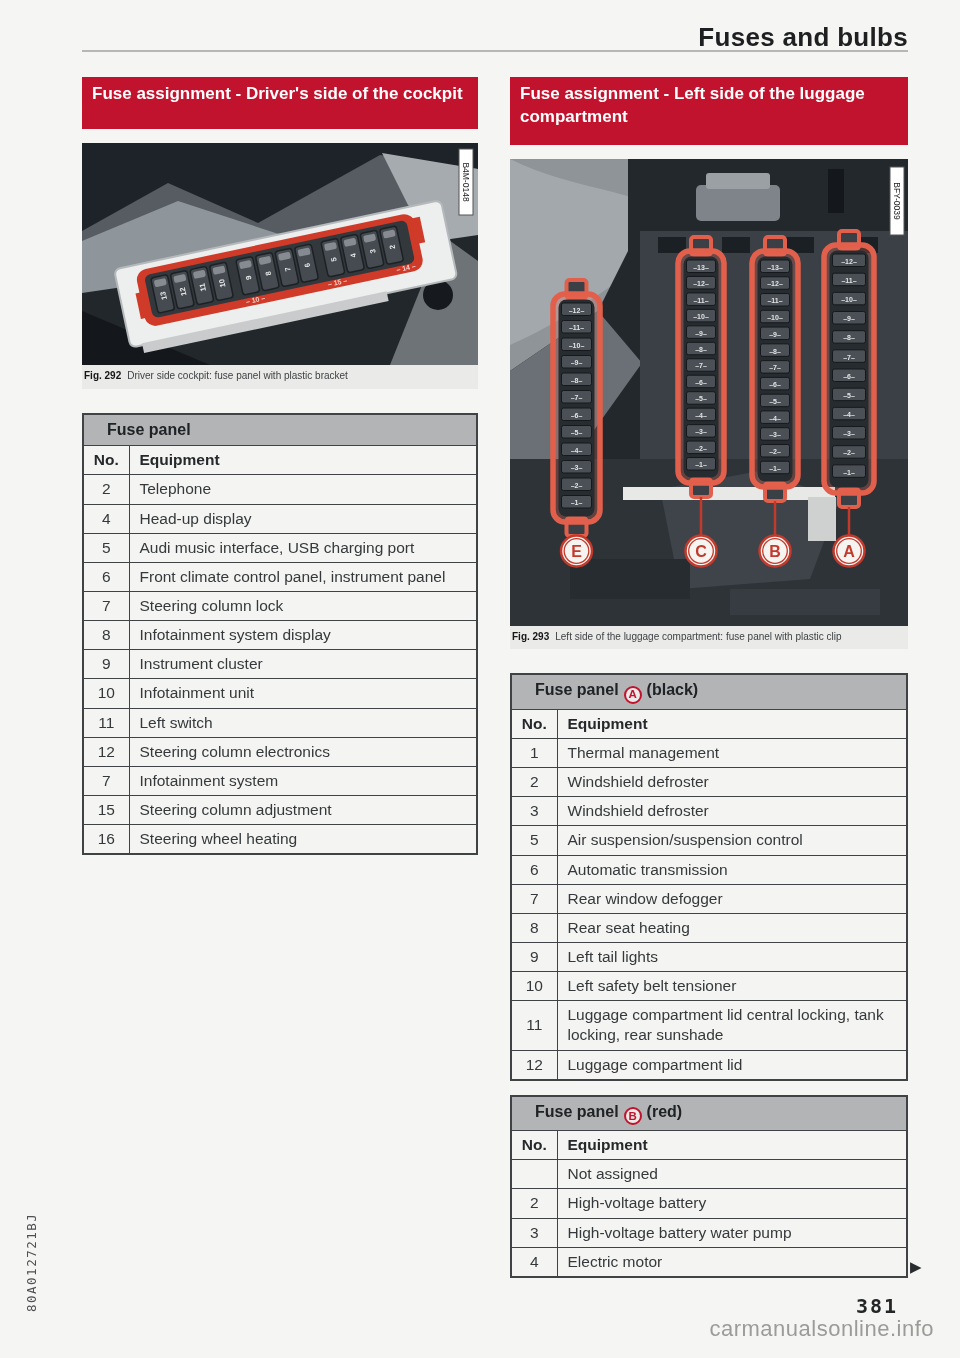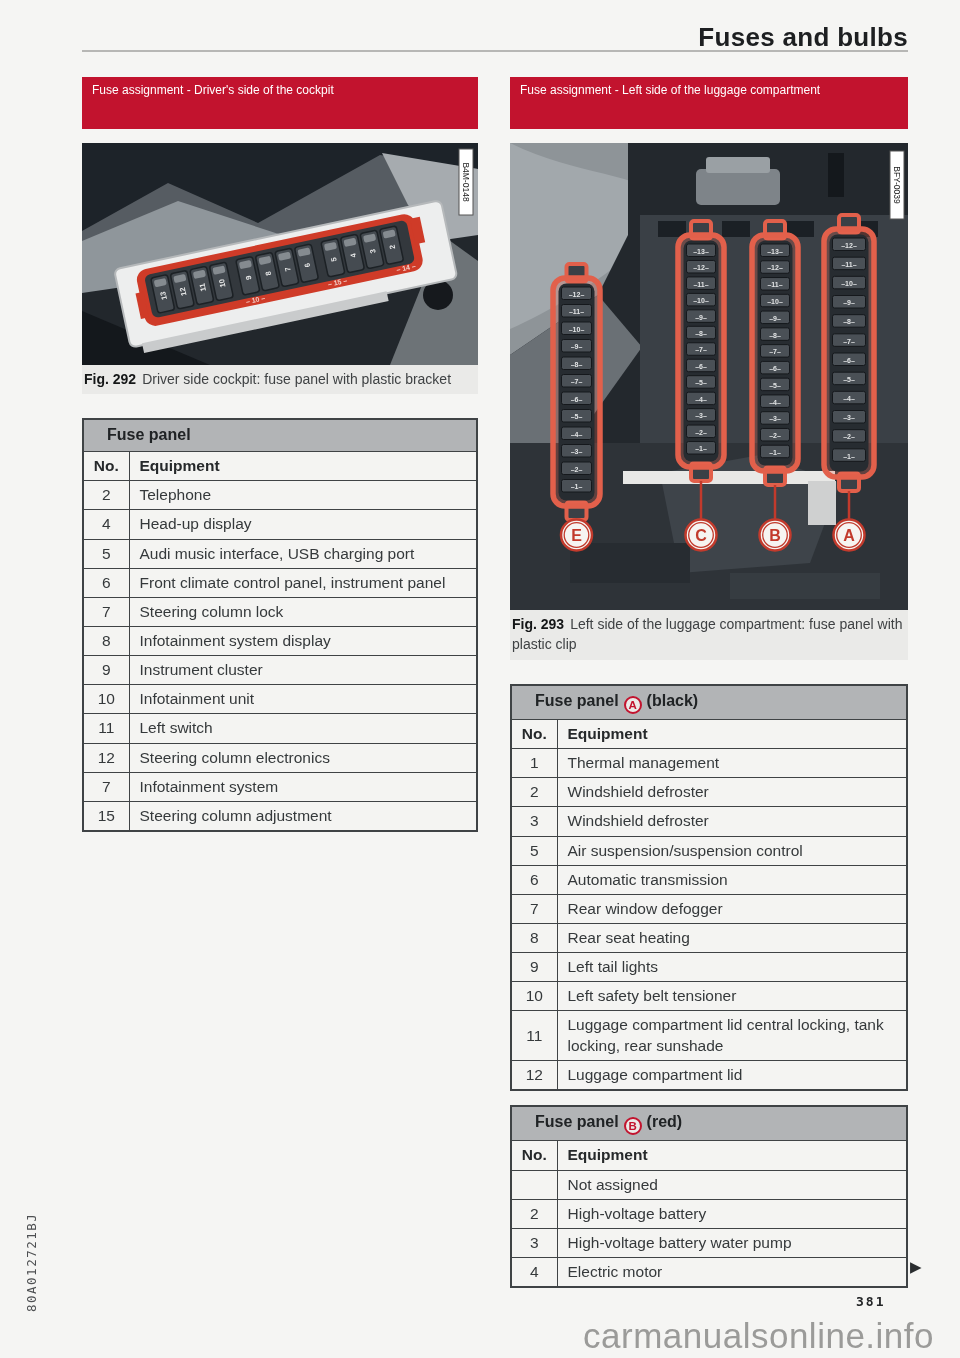--- a/index.html
+++ b/index.html
@@ -8,50 +8,50 @@
   .page{ position:relative; width:960px; height:1358px; background:#f5f5f3; overflow:hidden; color:var(--ink); }
 
   .page-title{ position:absolute; top:22px; left:82px; right:52px; text-align:right;
     font-size:26px; font-weight:bold; color:#1d1f21; letter-spacing:.3px; }
   .title-rule{ position:absolute; top:50px; left:82px; right:52px; height:2px; background:#b7b7b5; }
 
   .col{ position:absolute; top:77px; }
   .col-left{ left:82px; width:396px; }
   .col-right{ left:510px; width:398px; }
 
-  .banner{ min-height:52px; background:var(--red); color:#fff; font-weight:normal;
-    font-size:12px; line-height:1.38; padding:5px 10px 16px; margin-bottom:14px; }
+  .banner{ min-height:52px; background:var(--red); color:#fff; font-weight:bold;
+    font-size:17px; line-height:1.38; padding:5px 10px 16px; margin-bottom:14px; }
 
   .figure{ position:relative; line-height:0; }
   .figure svg{ display:block; }
 
-  .caption{ background:#eaeae8; padding:4px 2px 5px; font-size:14px; line-height:1.45;
+  .caption{ background:#eaeae8; padding:4px 2px 5px; font-size:10px; line-height:1.45;
     color:#3f4244; margin-bottom:24px; }
   .caption b{ color:#141617; margin-right:6px; }
 
   table.fuse{ width:100%; border-collapse:collapse; background:#f4f4f2;
     border:2px solid var(--border); font-size:15.5px; color:#35393b; margin-bottom:14px; }
   table.fuse td, table.fuse th{ border:1px solid var(--border); padding:4px 10px; line-height:1.3; }
   table.fuse .title-row th{ background:var(--hdr-gray); text-align:left; font-size:16px;
     padding:5px 23px; color:#202325; }
   table.fuse .col-head th{ text-align:left; font-weight:bold; color:#26292b; }
   table.fuse td.col-no, table.fuse th.col-no{ width:46px; text-align:center; padding:4px 4px; }
   .letter-badge{ display:inline-flex; align-items:center; justify-content:center;
     width:18px; height:18px; border:2px solid var(--red); border-radius:50%;
     color:var(--red); font-size:11.5px; font-weight:bold; vertical-align:-3px; margin:0 5px; background:#eceae8; }
 
   .next-arrow{ position:absolute; left:910px; top:1258px; font-size:15px; color:#2a2d2f; }
   .spine-code{ position:absolute; left:24px; top:1182px; height:130px;
     writing-mode:vertical-rl; transform:rotate(180deg);
     font-family:"DejaVu Sans Mono", monospace; font-size:12.5px; color:#4e5052; letter-spacing:1.5px; }
   .page-number{ position:absolute; left:856px; top:1294px; z-index:2;
-    font-family:"DejaVu Sans Mono", monospace; font-weight:bold; font-size:13px;
+    font-family:"DejaVu Sans Mono", monospace; font-weight:bold; font-size:20px;
     color:#242628; letter-spacing:2px; }
   .watermark{ position:absolute; right:26px; top:1316px; z-index:1;
-    font-size:35px; color:#9b9b99; letter-spacing:.5px; }
+    font-size:22px; color:#9b9b99; letter-spacing:.5px; }
 </style>
 </head>
 <body>
 
 <div class="page">
 
   <div class="page-title">Fuses and bulbs</div>
   <div class="title-rule"></div>
 
   <div class="col col-left">
@@ -177,20 +177,24 @@
             <td class="col-no">12</td>
             <td>Steering column electronics</td>
           </tr>
           <tr>
             <td class="col-no">7</td>
             <td>Infotainment system</td>
           </tr>
           <tr>
             <td class="col-no">15</td>
             <td>Steering column adjustment</td>
+          </tr>
+          <tr>
+            <td class="col-no">16</td>
+            <td>Steering wheel heating</td>
           </tr>
         </tbody>
     </table>
   </div>
 
   <div class="col col-right">
     <div class="banner">Fuse assignment - Left side of the luggage compartment</div>
 
     <div class="figure">
       <svg id="fig293" width="398" height="467" viewBox="0 0 398 467">

